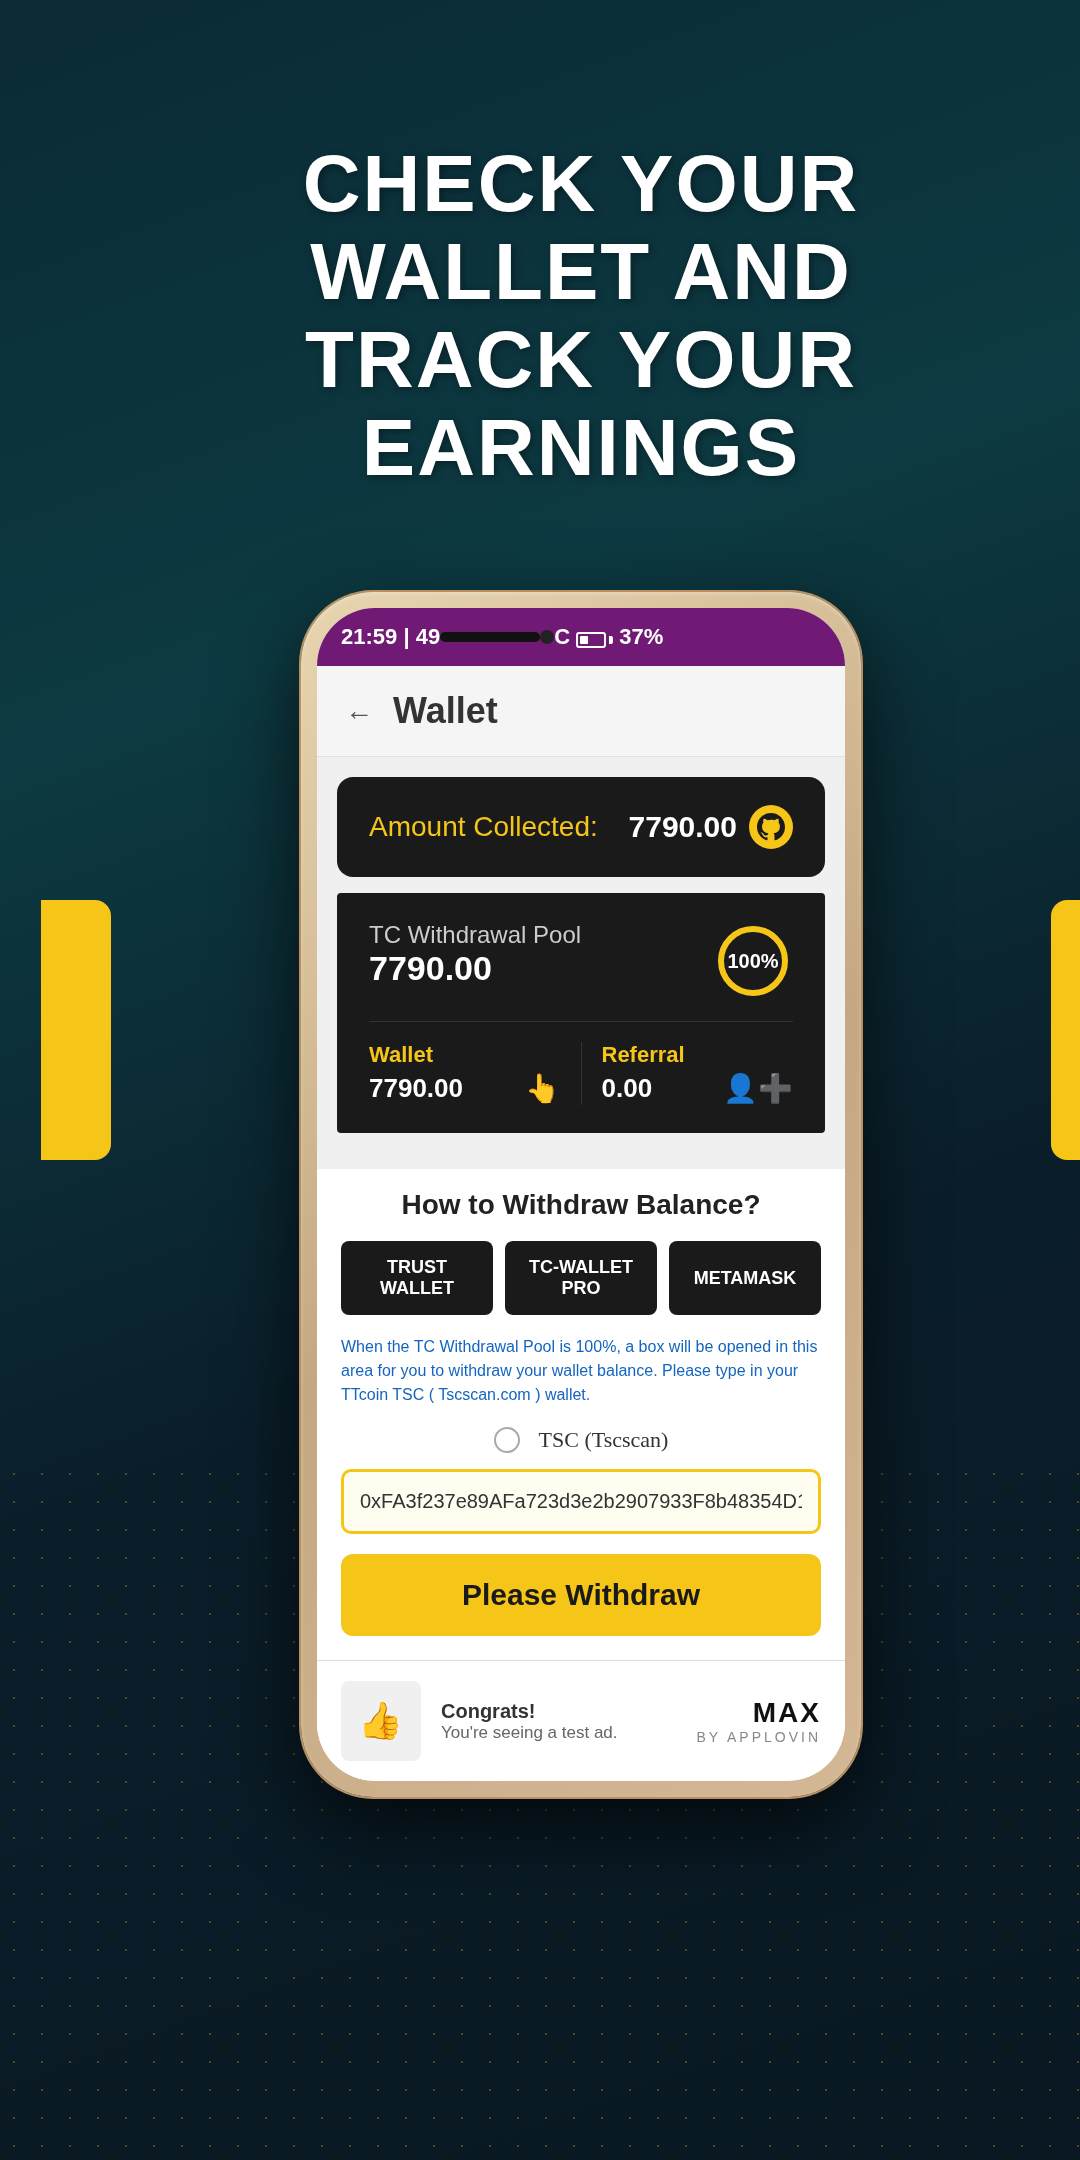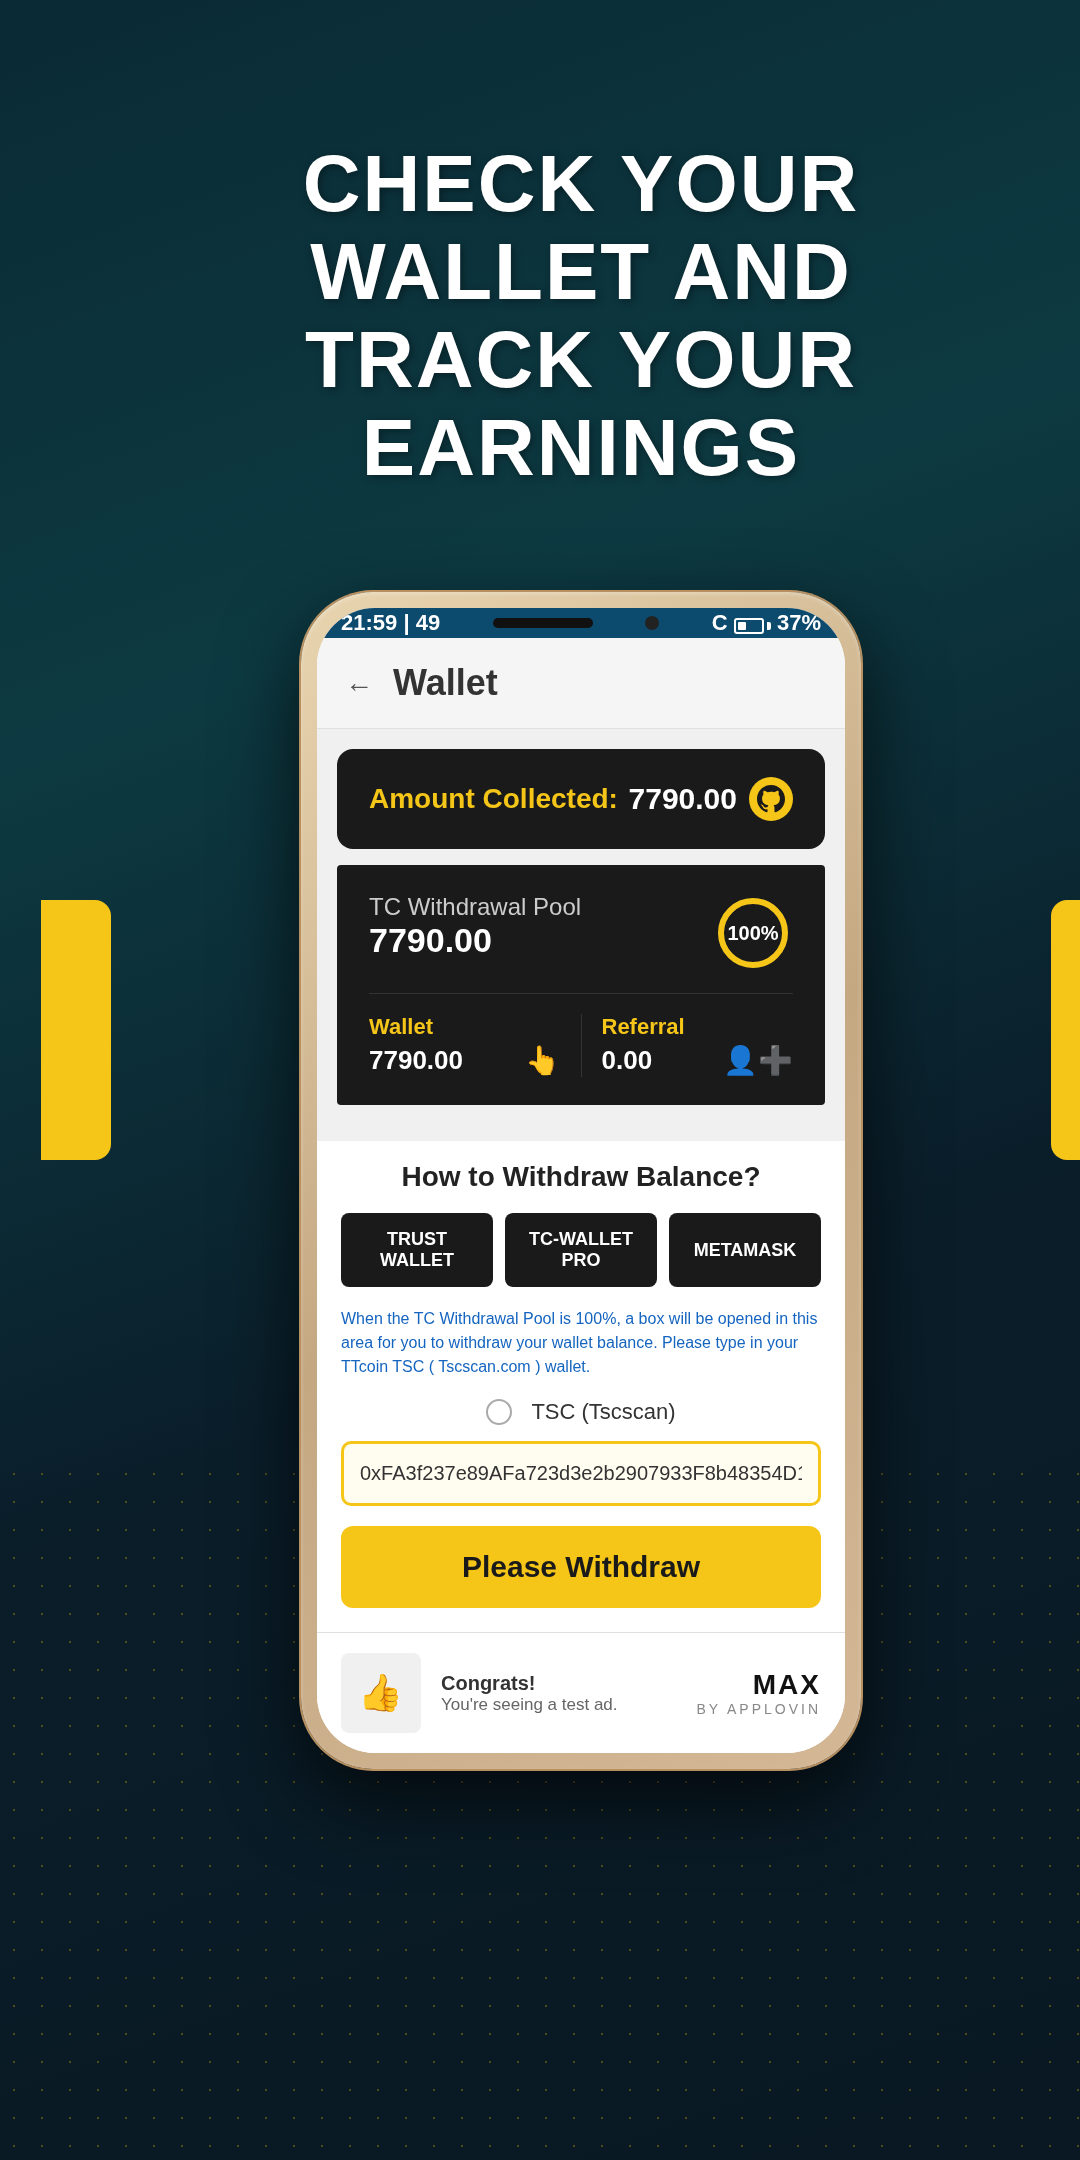--- a/index.html
+++ b/index.html
@@ -83,27 +83,27 @@
 
     .phone-inner {
       background: #fff;
       border-radius: 58px;
       overflow: hidden;
       position: relative;
     }
 
     
     .status-bar {
-      background: #0c4a6e;
+      background: #701a75;
       color: white;
       font-size: 22px;
       font-weight: bold;
-      padding: 2px 24px;
-      display: flex;
-      justify-content: space-between;
+      padding: 16px 24px;
+      display: flex;
+      justify-content: flex-start;
       align-items: center;
     }
 
     .notch-bar {
       width: 100px;
       height: 10px;
       background: #111;
       border-radius: 8px;
     }
     .camera-dot {
@@ -176,21 +176,21 @@
       padding: 28px 32px;
       display: flex;
       justify-content: space-between;
       align-items: center;
       margin-bottom: 16px;
     }
 
     .amount-label {
       color: #f5c518;
       font-size: 28px;
-      font-weight: bold;
+      font-weight: normal;
     }
 
     .amount-value-row {
       display: flex;
       align-items: center;
       gap: 12px;
     }
 
     .amount-value {
       color: white;
@@ -343,20 +343,21 @@
       line-height: 1.5;
       margin-bottom: 20px;
     }
 
     .tsc-radio-row {
       display: flex;
       align-items: center;
       justify-content: center;
       gap: 19px;
       margin-bottom: 16px;
+      font-family: Liberation Serif, serif;
     }
 
     .radio-circle {
       width: 26px;
       height: 26px;
       border: 2px solid #aaa;
       border-radius: 50%;
       display: inline-block;
     }
 

